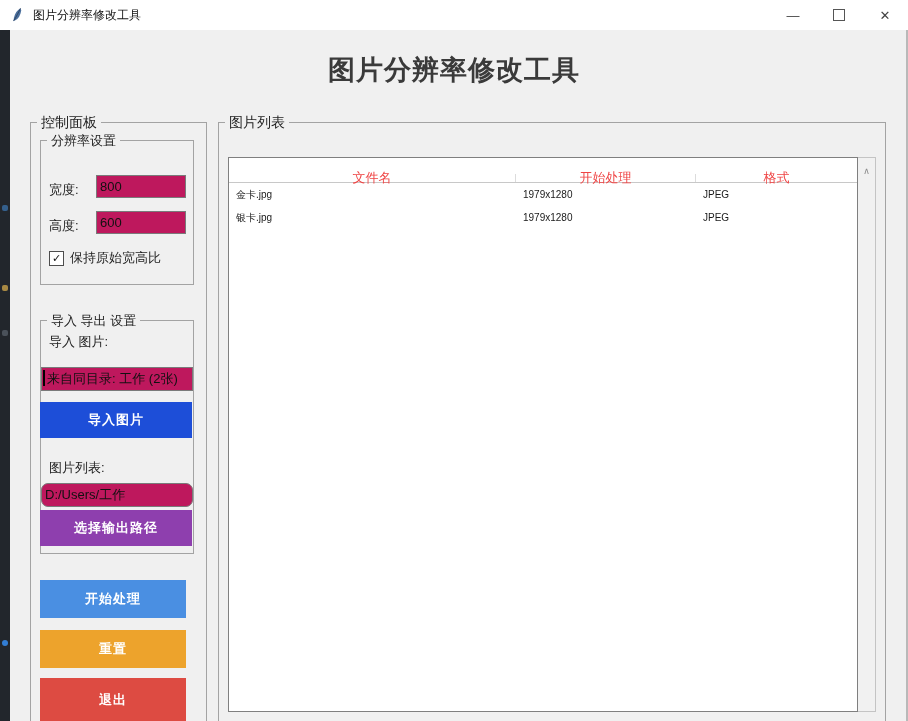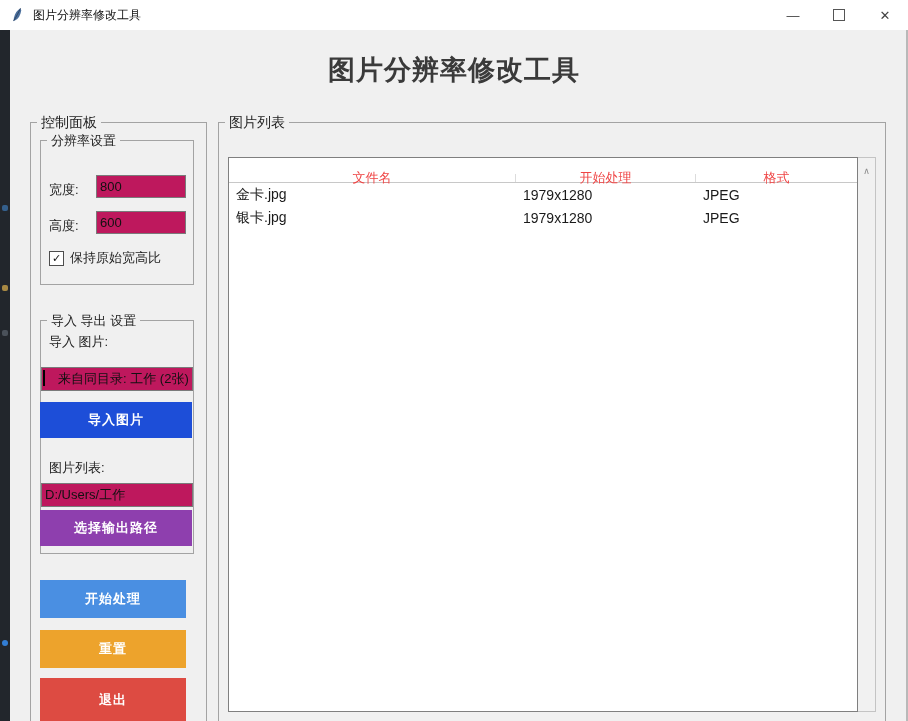--- a/index.html
+++ b/index.html
@@ -50,21 +50,21 @@
   .btn-reset{background:#eda32c;top:630px;height:38px;}
   .btn-exit{background:#dd4b42;top:678px;height:43px;}
   
   .list-panel{left:218px;top:122px;width:666px;height:599px;border-bottom:none;}
   .ptable{position:absolute;left:228px;top:157px;width:630px;height:555px;background:#fff;border:1px solid #7f7f7f;box-sizing:border-box;}
   .thead{display:flex;height:24px;border-bottom:1px solid #c8c8c8;}
   .th{font-size:13px;color:#ef4444;display:flex;align-items:center;justify-content:center;box-sizing:border-box;margin-top:16px;}
   .th.c1{width:287px;border-right:1px solid #dcdcdc;}
   .th.c2{width:180px;border-right:1px solid #dcdcdc;}
   .th.c3{width:161px;}
-  .trow{display:flex;height:23px;align-items:center;font-size:14px;color:#1a1a1a;justify-content:flex-end;}
+  .trow{display:flex;height:23px;align-items:center;font-size:10px;color:#1a1a1a;justify-content:flex-end;}
   .td{box-sizing:border-box;padding-left:7px;overflow:hidden;white-space:nowrap;}
   .td.c1{width:287px;}
   .td.c2{width:180px;}
   .td.c3{width:161px;}
   .pscroll{position:absolute;left:858px;top:157px;width:18px;height:555px;background:#f1f1f1;border:1px solid #c4c4c4;border-left:none;box-sizing:border-box;}
   .scroll-up{width:100%;height:18px;display:flex;align-items:flex-end;justify-content:center;color:#8a8a8a;font-size:9px;}
   .cursor-bar{position:absolute;left:2px;top:3px;width:2px;height:16px;background:#000;}
 </style>
 </head>
 <body>
@@ -107,25 +107,25 @@
   <div class="checkbox-row">
     <span class="checkbox-box">✓</span>
     <span>保持原始宽高比</span>
   </div>
 </div>
 
 <div class="group io-group">
   <span class="group-label sm">导入 导出 设置</span>
   <span class="field-label" style="left:8px;top:12px;">导入 图片:</span>
   <div style="position:absolute;left:0px;top:46px;width:152px;height:24px;">
-    <input class="entry" style="left: 0px; top: 0px; width: 152px; height: 24px; padding-left: 16px;" value="来自同目录: 工作 (2张)">
+    <input class="entry" style="left: 0px; top: 0px; width: 152px; height: 24px; padding-left: 5px;" value="来自同目录: 工作 (2张)">
     <span class="cursor-bar"></span>
   </div>
   <span class="field-label" style="left:8px;top:138px;">图片列表:</span>
-  <input class="entry" style="left: 0px; top: 162px; width: 152px; height: 24px;" value="D:/Users/工作">
+  <input class="entry" style="left: 0px; top: 162px; width: 152px; height: 24px; border-radius: 7px;" value="D:/Users/工作">
 </div>
 <div class="btn btn-import">导入图片</div>
 <div class="btn btn-output">选择输出路径</div>
 
 <div class="btn btn-start">开始处理</div>
 <div class="btn btn-reset">重置</div>
 <div class="btn btn-exit">退出</div>
 
 <div class="group list-panel">
   <span class="group-label">图片列表</span>

